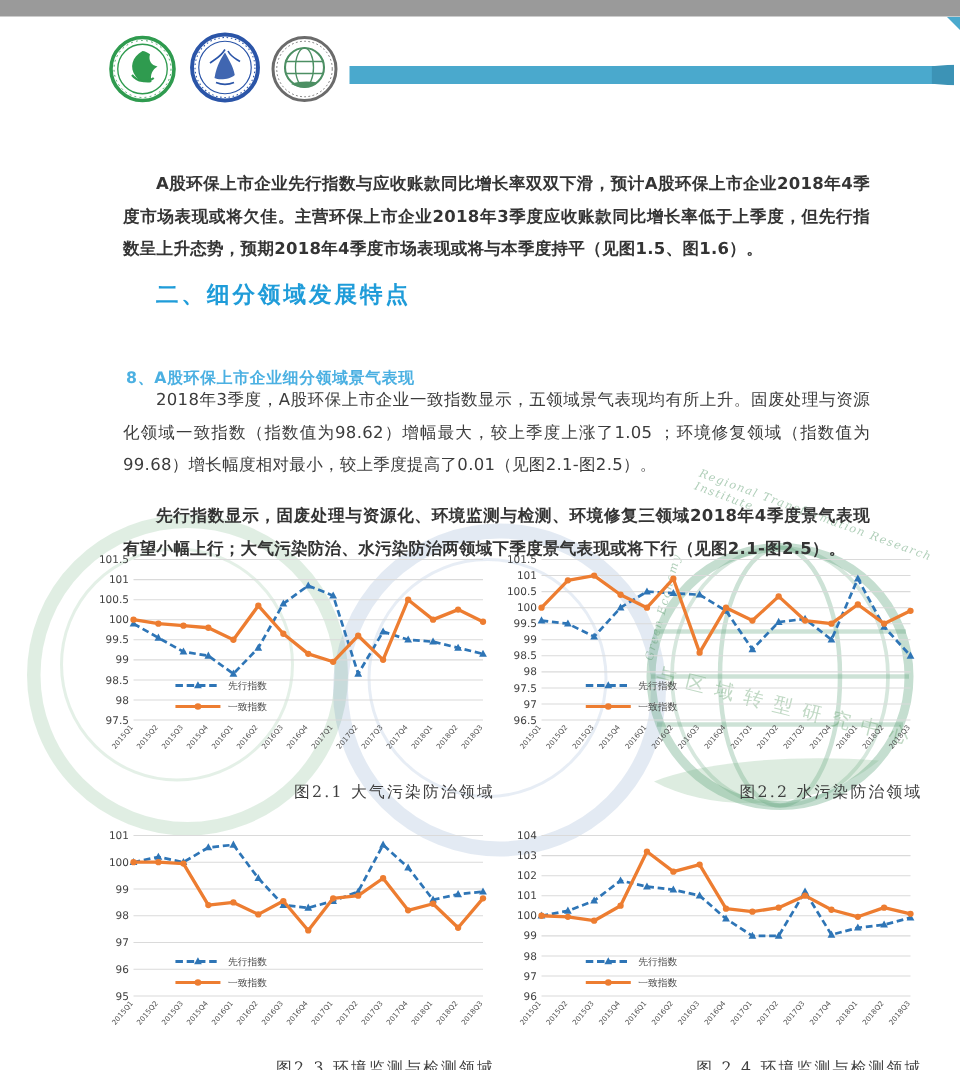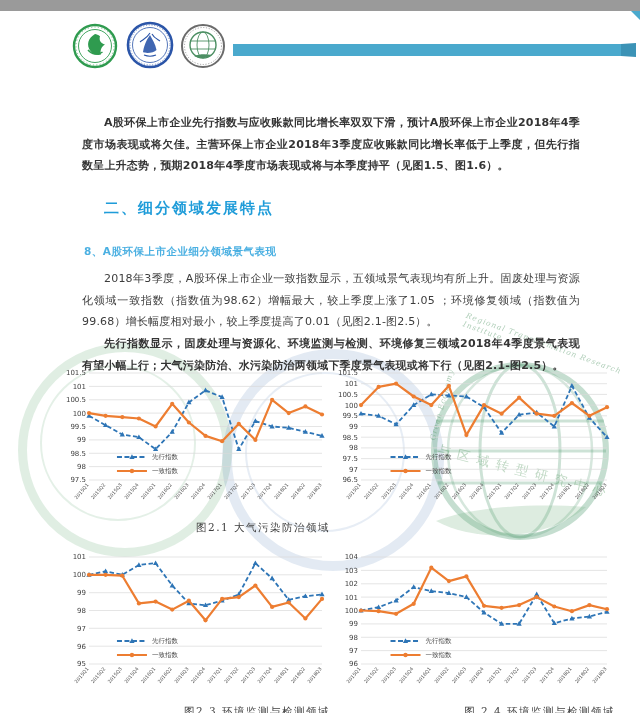--- a/index.html
+++ b/index.html
@@ -9,21 +9,21 @@
   .logo{position:absolute;top:12px;width:46px;height:46px;}
   .accent-bar{position:absolute;top:33px;left:233px;width:390px;height:12px;background:#4aa9cd;}
   .accent-cap{position:absolute;top:32px;left:621px;width:15px;height:14px;background:#3c93b6;
               clip-path:polygon(0 8%,100% 0,100% 100%,0 92%);}
   .corner-mark{position:absolute;top:0;right:0;width:9px;height:9px;background:#4aa9cd;
                clip-path:polygon(100% 0,0 0,100% 100%);}
   
   .para{position:absolute;left:82px;width:498px;font-size:11px;line-height:21.5px;
         text-align:justify;text-indent:2em;color:#3c3c3c;letter-spacing:.2px;z-index:3;}
   .bold{font-weight:700;color:#343434;}
-  .h-section{position:absolute;left:104px;top:188px;font-size:15px;font-weight:700;
+  .h-section{position:absolute;left:104px;top:176px;font-size:15px;font-weight:700;
              color:#1f9cd9;letter-spacing:2px;z-index:3;}
   .h-sub{position:absolute;left:104px;top:209px;font-size:13px;font-weight:700;
          color:#2fa6dc;letter-spacing:1.5px;z-index:3;}
   .h-subsub{position:absolute;left:84px;top:234px;font-size:10.5px;font-weight:700;
             color:#4bb0e2;letter-spacing:.5px;z-index:3;}
   
   .chart{position:absolute;z-index:2;}
   .caption{margin-top:2px;text-align:right;font-family:"DejaVu Serif","Liberation Serif",serif;
            font-size:10.5px;color:#3f3f3f;letter-spacing:1.5px;}
   
@@ -76,21 +76,21 @@
       <path d="M14 33 c6 3 13 2.5 18-1 c-6-1 -13-1 -18 1z" fill="#4c8f63"></path>
     </svg>
   </span>
   <div class="accent-bar"></div>
   <div class="accent-cap"></div>
   <div class="corner-mark"></div>
 
   <p class="para bold" style="top:90px">A股环保上市企业先行指数与应收账款同比增长率双双下滑，预计A股环保上市企业2018年4季度市场表现或将欠佳。主营环保上市企业2018年3季度应收账款同比增长率低于上季度，但先行指数呈上升态势，预期2018年4季度市场表现或将与本季度持平（见图1.5、图1.6）。</p>
   <div class="h-section">二、细分领域发展特点</div>
   <div class="h-subsub">8、A股环保上市企业细分领域景气表现</div>
-  <p class="para" style="top:246px">2018年3季度，A股环保上市企业一致指数显示，五领域景气表现均有所上升。固废处理与资源化领域一致指数（指数值为98.62）增幅最大，较上季度上涨了1.05 ；环境修复领域（指数值为99.68）增长幅度相对最小，较上季度提高了0.01（见图2.1-图2.5）。</p>
+  <p class="para" style="top:234px">2018年3季度，A股环保上市企业一致指数显示，五领域景气表现均有所上升。固废处理与资源化领域一致指数（指数值为98.62）增幅最大，较上季度上涨了1.05 ；环境修复领域（指数值为99.68）增长幅度相对最小，较上季度提高了0.01（见图2.1-图2.5）。</p>
   <p class="para bold" style="top:311px">先行指数显示，固废处理与资源化、环境监测与检测、环境修复三领域2018年4季度景气表现有望小幅上行；大气污染防治、水污染防治两领域下季度景气表现或将下行（见图2.1-图2.5）。</p>
 
   <div class="wm wm-ring-green"></div>
   <div class="wm wm-ring-green2"></div>
   <div class="wm wm-ring-blue"></div>
   <div class="wm wm-ring-blue2"></div>
   <div class="wm-globe">
     <svg width="228" height="228" viewBox="0 0 228 228">
       <circle cx="114" cy="110" r="86" fill="none" stroke="rgba(90,160,120,.35)" stroke-width="6"></circle>
       <ellipse cx="114" cy="110" rx="40" ry="86" fill="none" stroke="rgba(90,160,120,.3)" stroke-width="3"></ellipse>
@@ -252,20 +252,21 @@
           <circle cx="241.9" cy="36.0" r="2.1" fill="#ed7d31"></circle>
           <circle cx="259.4" cy="48.8" r="2.1" fill="#ed7d31"></circle>
           <circle cx="277.0" cy="40.2" r="2.1" fill="#ed7d31"></circle>
           <line x1="60.519999999999996" y1="90" x2="90.52" y2="90" stroke="#2e75b6" stroke-width="2" stroke-dasharray="5,2.5"></line>
           <polygon points="75.52,87.2 72.92,91.9 78.12,91.9" fill="#2e75b6"></polygon>
           <text x="95.52" y="92.4" font-size="6.5" fill="#4a4a4a">先行指数</text>
           <line x1="60.519999999999996" y1="104" x2="90.52" y2="104" stroke="#ed7d31" stroke-width="2"></line>
           <circle cx="75.52" cy="104" r="2.2" fill="#ed7d31"></circle>
           <text x="95.52" y="106.4" font-size="6.5" fill="#4a4a4a">一致指数</text>
         </svg></div>
+    <div class="caption">图2.2 水污染防治领域</div>
   </div>
   <div class="chart" style="left:58px;top:540px;width:272px">
     <div class="plot"><svg width="272" height="148" viewBox="0 0 272 148">
           <line x1="31" y1="113.0" x2="264" y2="113.0" stroke="#dadada" stroke-width="0.7"></line>
           <text x="28" y="115.4" font-size="7" fill="#3f3f3f" text-anchor="end">95</text>
           <line x1="31" y1="95.2" x2="264" y2="95.2" stroke="#dadada" stroke-width="0.7"></line>
           <text x="28" y="97.6" font-size="7" fill="#3f3f3f" text-anchor="end">96</text>
           <line x1="31" y1="77.3" x2="264" y2="77.3" stroke="#dadada" stroke-width="0.7"></line>
           <text x="28" y="79.7" font-size="7" fill="#3f3f3f" text-anchor="end">97</text>
           <line x1="31" y1="59.5" x2="264" y2="59.5" stroke="#dadada" stroke-width="0.7"></line>

